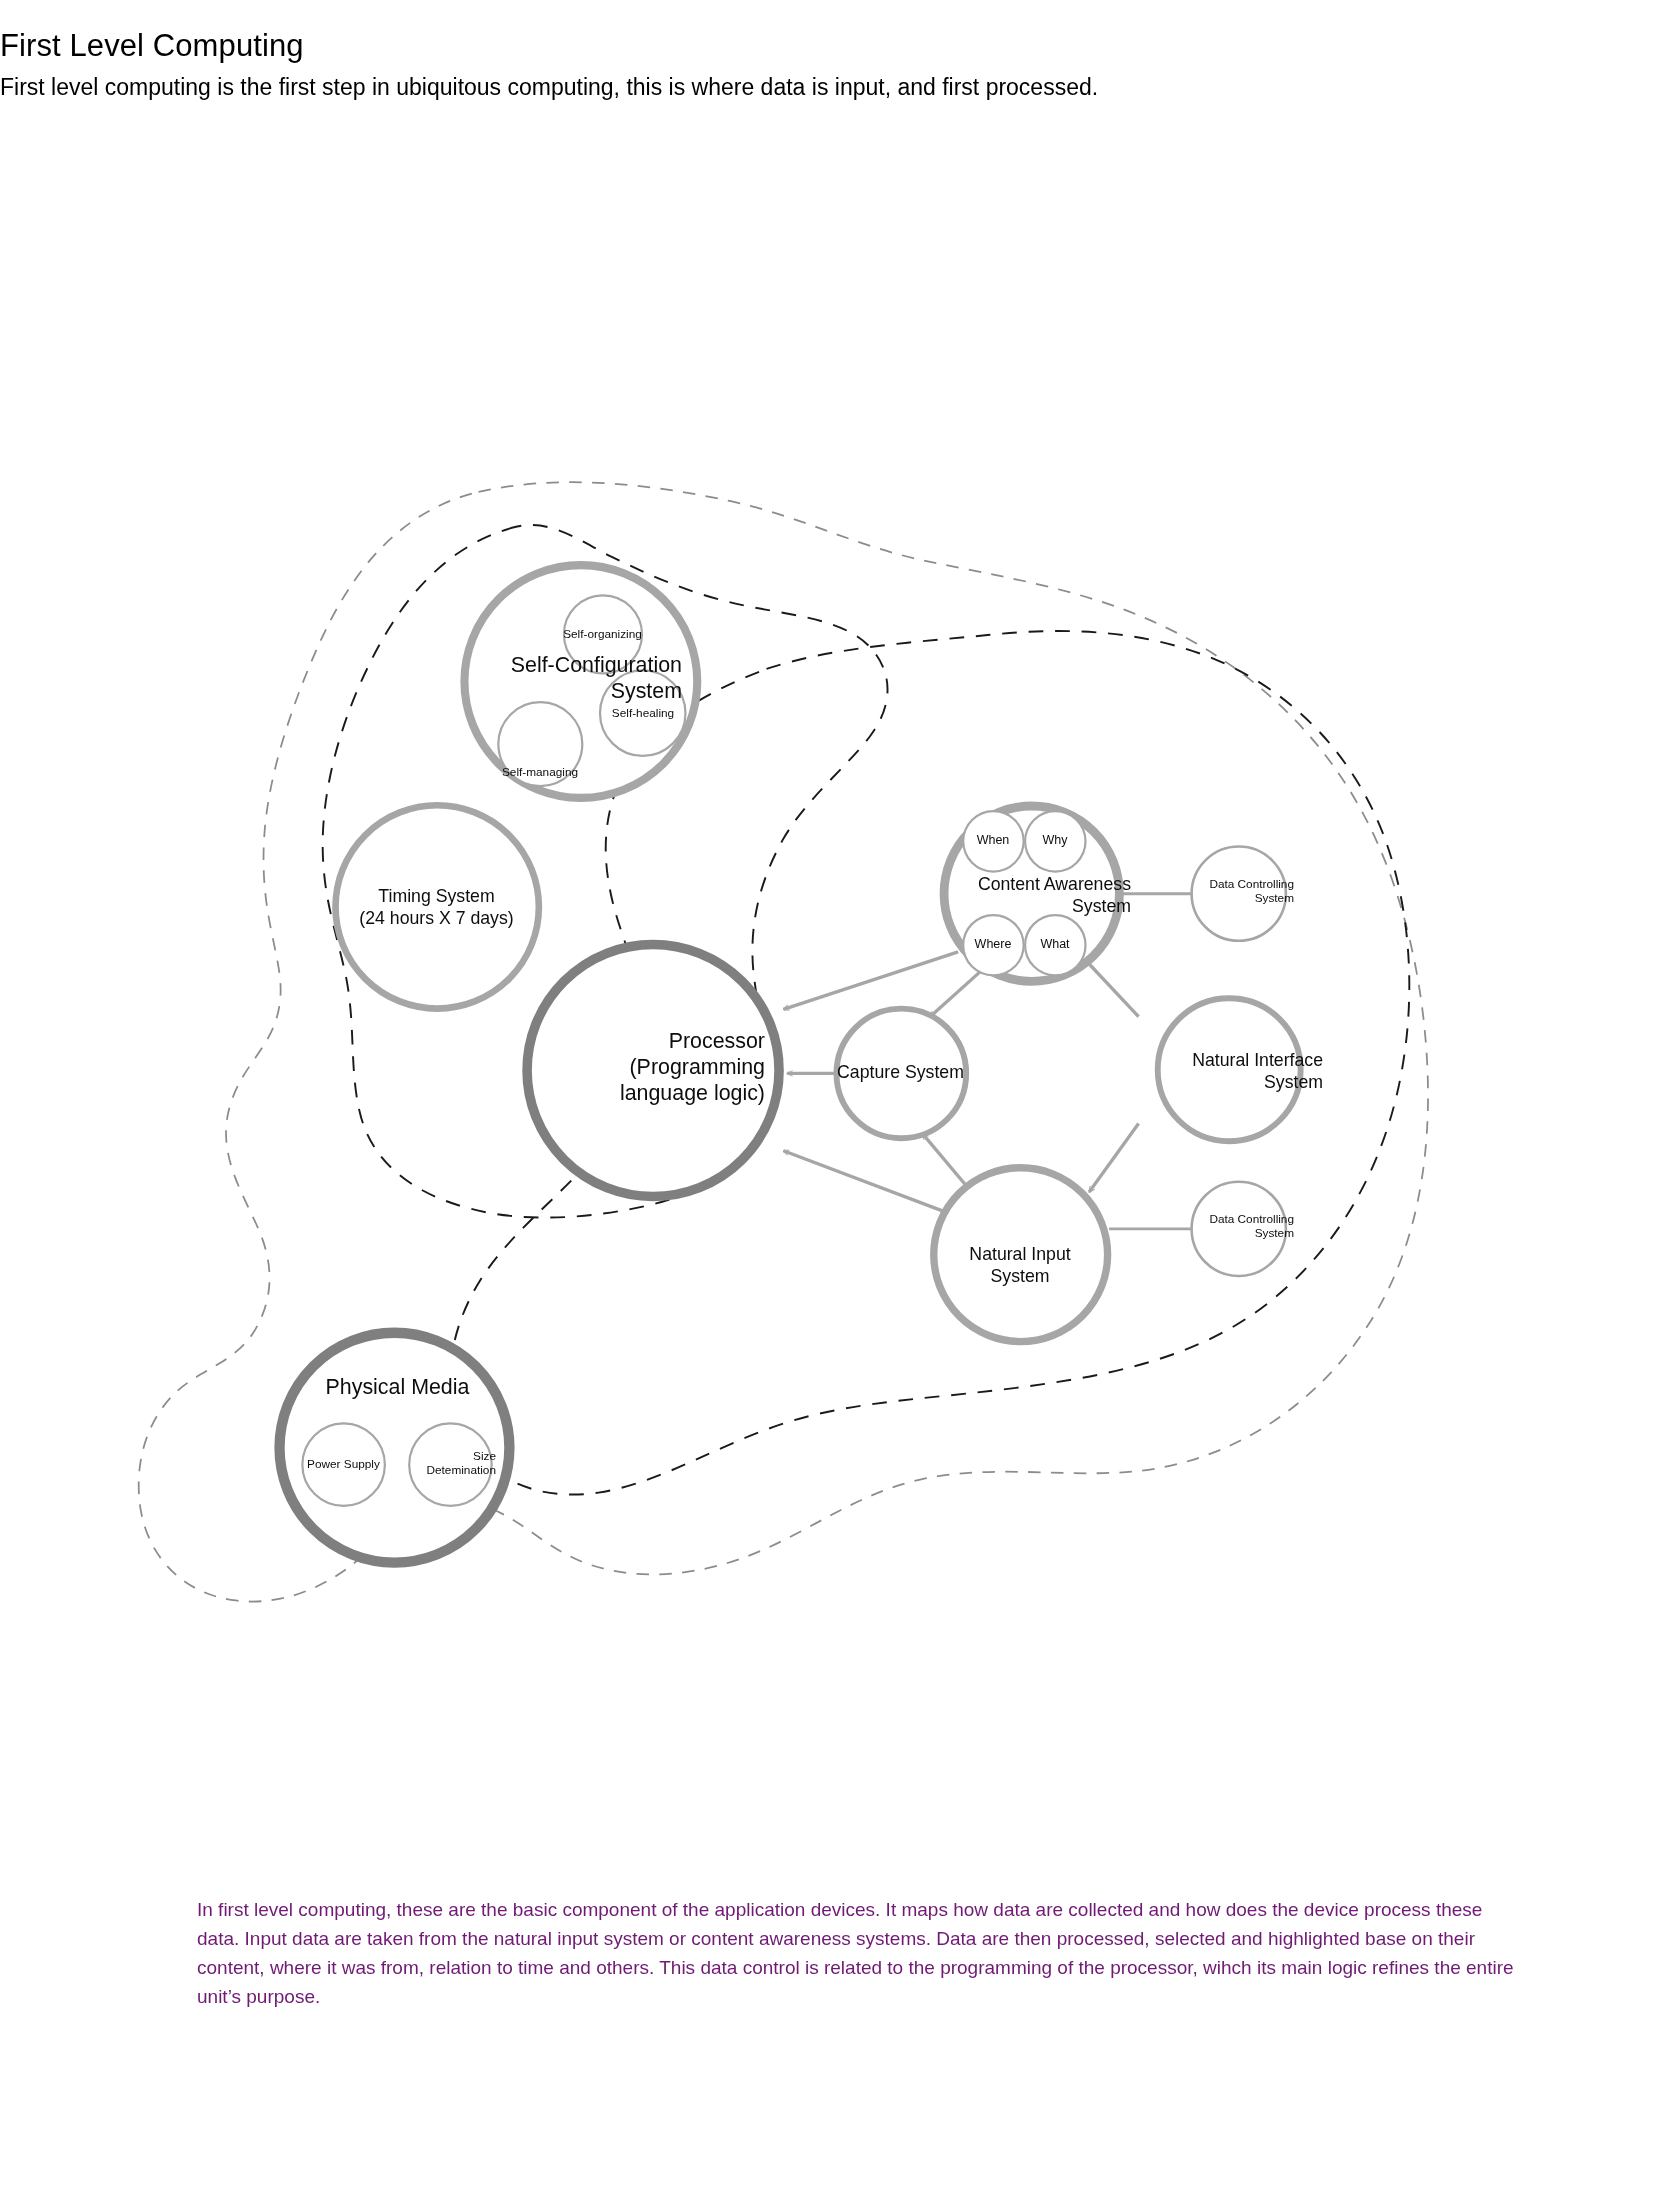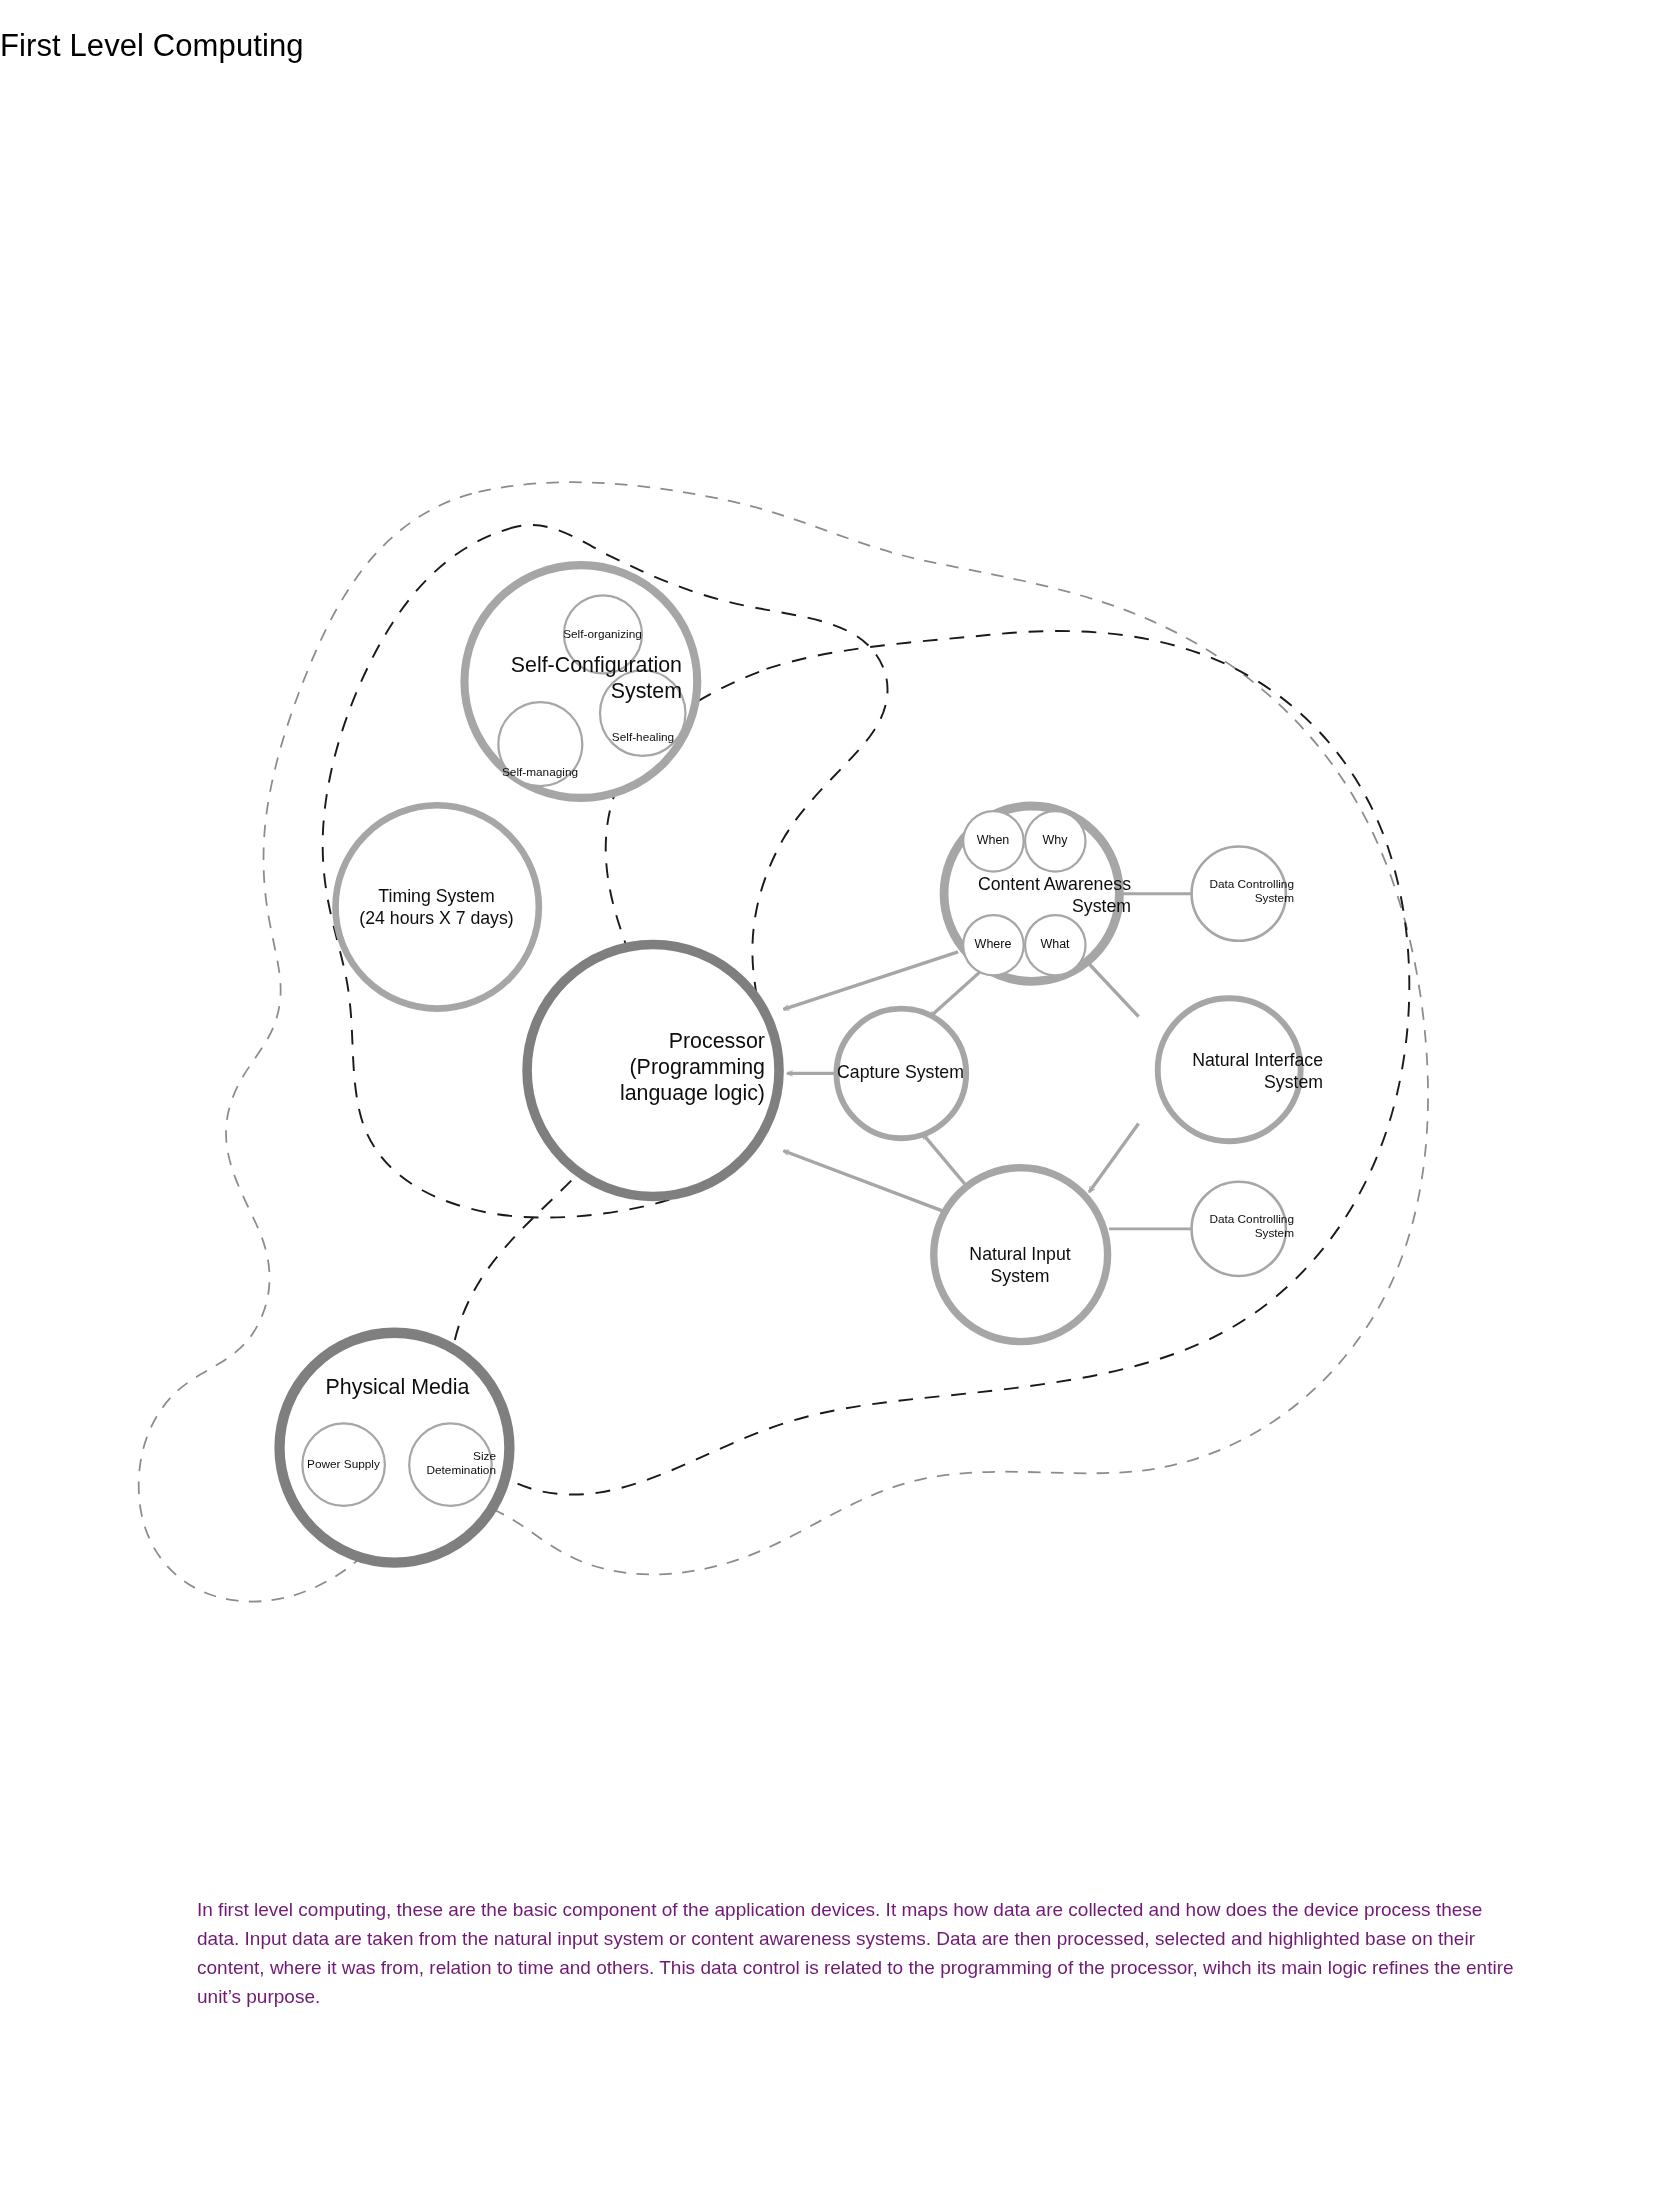--- a/index.html
+++ b/index.html
@@ -47,20 +47,21 @@
     font-size:19px;line-height:1.52;text-align:left;color:#701a75;
   }
 </style>
 </head>
 <body>
 
 <div class="page">
 
   <div class="header">
     <h1 class="doc-title">First Level Computing</h1>
+    <p class="doc-subtitle">First level computing is the first step in ubiquitous computing, this is where data is input, and first processed.</p>
   </div>
 
   <div class="diagram">
 
     <svg class="canvas" viewBox="0 0 2270 2978" xmlns="http://www.w3.org/2000/svg">
 
       <defs>
         <marker id="arw" viewBox="0 0 12 12" refX="10.5" refY="6" markerWidth="9" markerHeight="9" orient="auto-start-reverse" markerUnits="userSpaceOnUse">
           <path d="M0.5,0.8 L11.4,6 L0.5,11.2" fill="none" stroke="#a6a6a6" stroke-width="1.7"></path>
         </marker>
@@ -172,21 +173,21 @@
       <circle cx="535" cy="1965" r="156" fill="#ffffff" stroke="#7f7f7f" stroke-width="14"></circle>
       <circle cx="466" cy="1988" r="56" fill="#ffffff" stroke="#a6a6a6" stroke-width="3"></circle>
       <circle cx="611" cy="1988" r="56" fill="#ffffff" stroke="#a6a6a6" stroke-width="3"></circle>
     </svg>
 
     <div class="lbl big left" style="left:461px;top:652px;width:221px;">Self-Configuration
 System</div>
 
     <div class="lbl tiny" style="left:529px;top:627px;width:147px;">Self-organizing</div>
 
-    <div class="lbl tiny" style="left:584px;top:706px;width:118px;margin-top:24px;">Self-healing</div>
+    <div class="lbl tiny" style="left:584px;top:706px;width:118px;">Self-healing</div>
 
     <div class="lbl tiny" style="left:481px;top:765px;width:118px;">Self-managing</div>
 
     <div class="lbl mid" style="left:326px;top:886px;width:221px;">Timing System
 (24 hours X 7 days)</div>
 
     <div class="lbl big left" style="left:559px;top:1028px;width:206px;">Processor
 (Programming
 language logic)</div>
 

